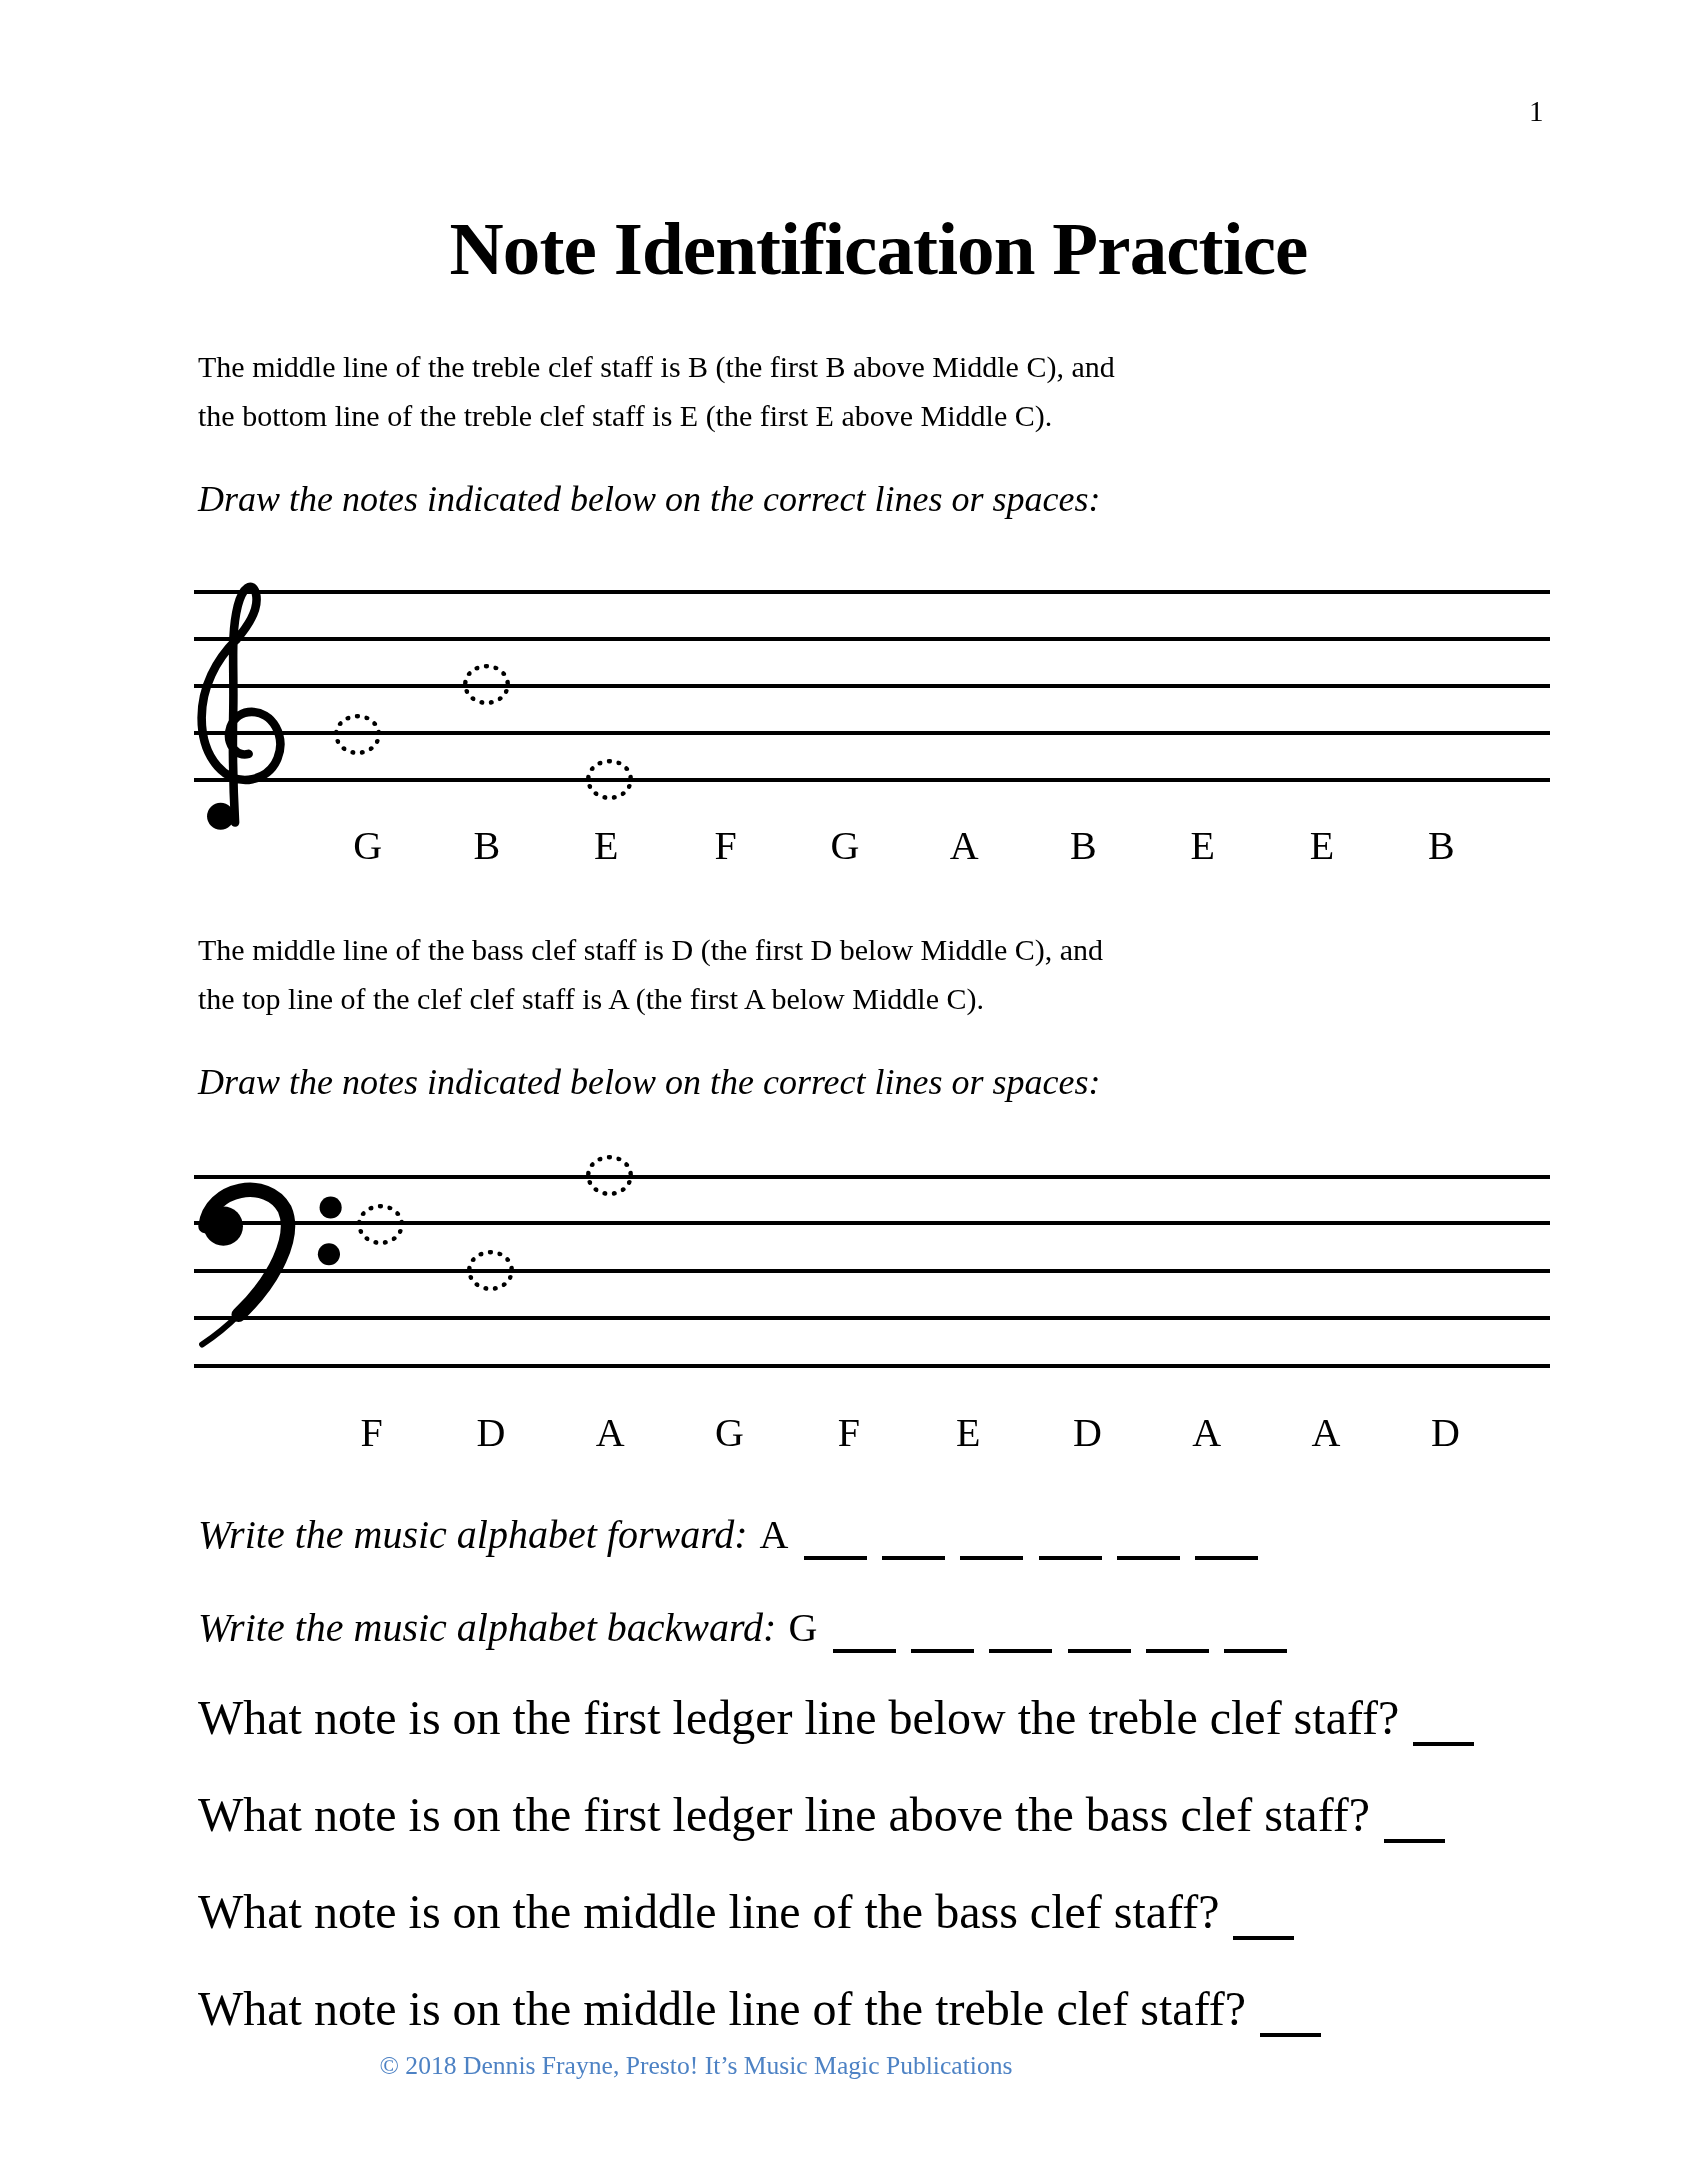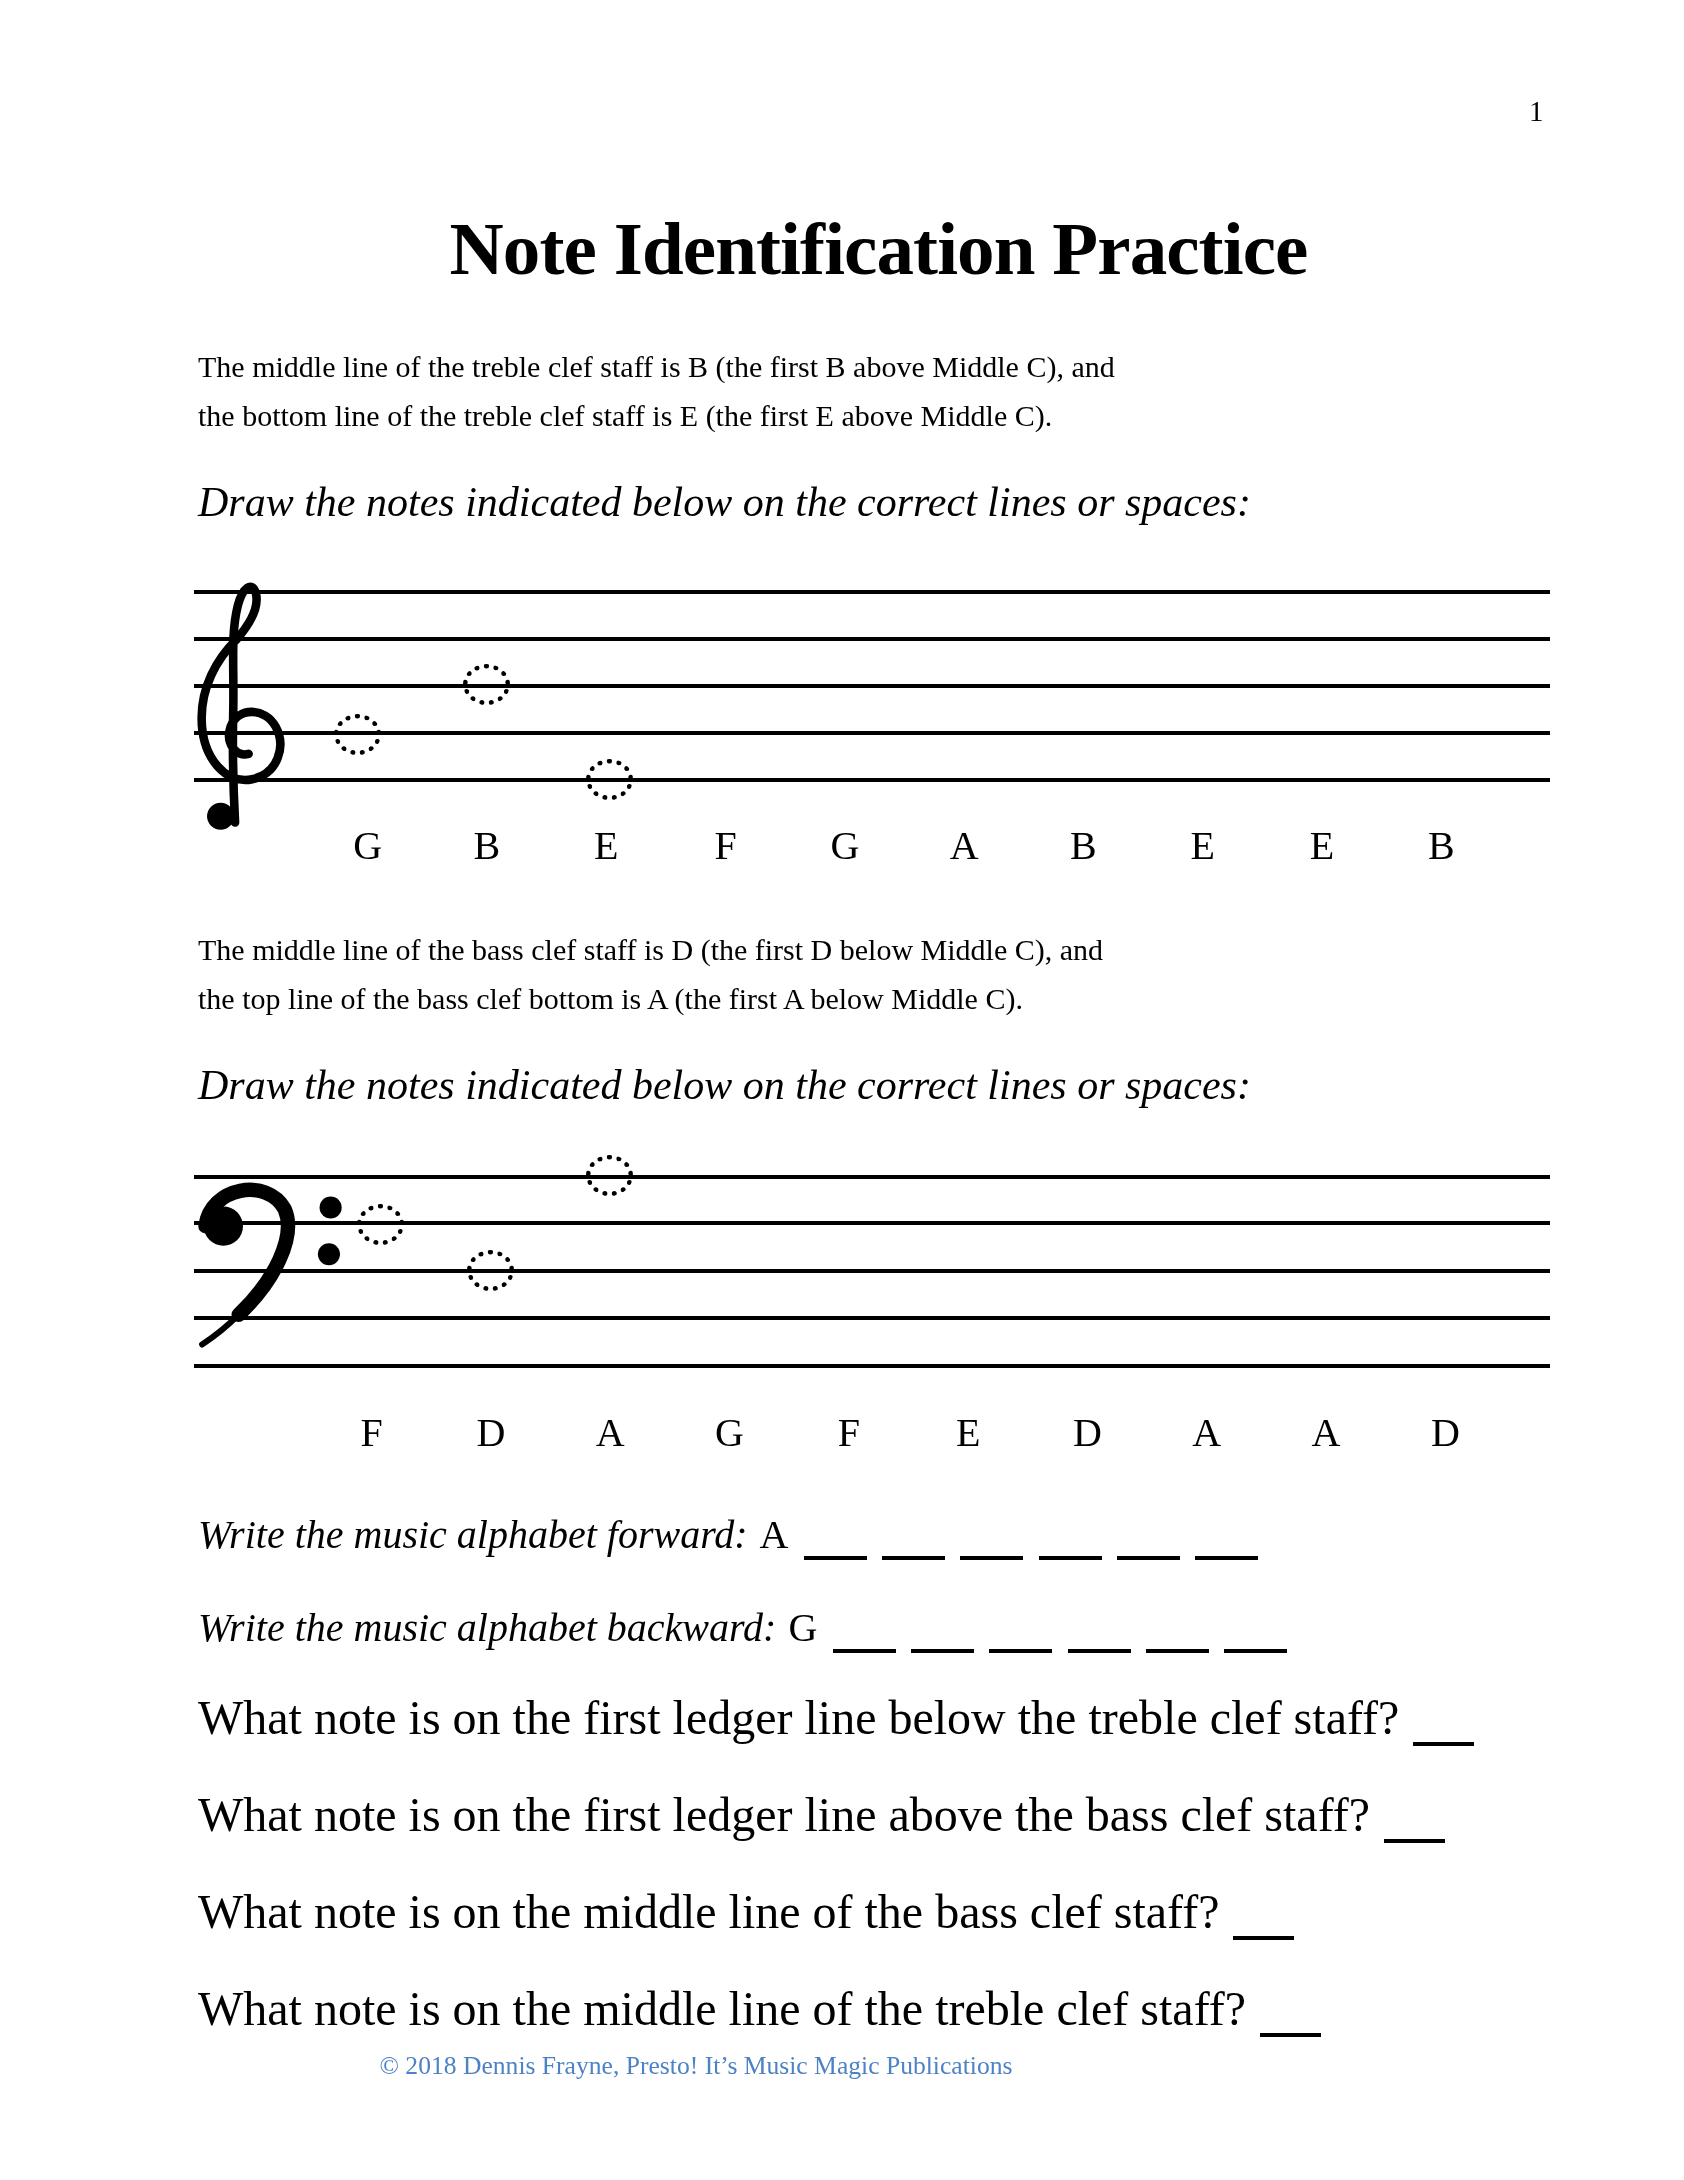--- a/index.html
+++ b/index.html
@@ -13,21 +13,21 @@
     margin:0 auto;
   }
   .abs{position:absolute;}
 
   .page-number{left:1529px;top:95px;font-size:29px;}
   .doc-title{left:0;width:1685px;top:206px;text-align:center;font-size:75px;font-weight:bold;letter-spacing:-0.9px;}
 
   .para{left:198px;width:1397px;font-size:30px;line-height:49px;}
   .para-1{top:342px;}
   .para-2{top:925px;}
-  .instruction{left:198px;width:1278px;font-size:42px;font-style:italic;}
+  .instruction{left:198px;width:1278px;font-size:36px;font-style:italic;}
   .instr-1{top:478px;}
   .instr-2{top:1061px;}
 
   .staff-line{position:absolute;left:194px;width:1356px;height:4.3px;background:#000;}
 
   .clef-svg{position:absolute;}
   .treble-clef{left:189px;top:566px;width:112px;height:271px;}
   .bass-clef{left:191px;top:1170px;width:155px;height:183px;}
 
   .note-circle{
@@ -98,21 +98,21 @@
       <span class="note-letter">G</span>
       <span class="note-letter">A</span>
       <span class="note-letter">B</span>
       <span class="note-letter">E</span>
       <span class="note-letter">E</span>
       <span class="note-letter">B</span>
     </div>
 
   <div class="abs para para-2">
       <div class="para-line">The middle line of the bass clef staff is D (the first D below Middle C), and</div>
-      <div class="para-line">the top line of the bass clef bottom is A (the first A below Middle C).</div>
+      <div class="para-line">the top line of the clef clef staff is A (the first A below Middle C).</div>
     </div>
   <div class="abs instruction instr-2">Draw the notes indicated below on the correct lines or spaces:</div>
 
   <div>
     <div class="staff-line" style="top:1175px;"></div>
     <div class="staff-line" style="top:1221px;"></div>
     <div class="staff-line" style="top:1269px;"></div>
     <div class="staff-line" style="top:1316px;"></div>
     <div class="staff-line" style="top:1364px;"></div>
 

